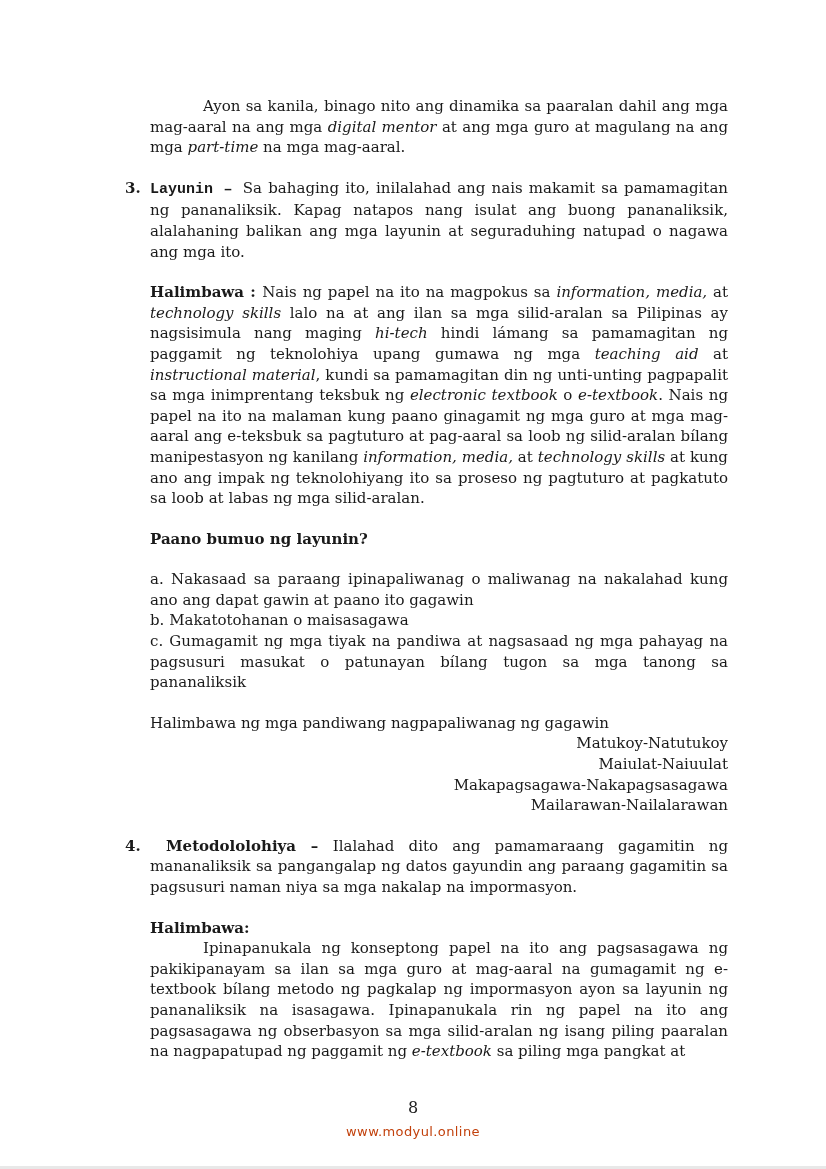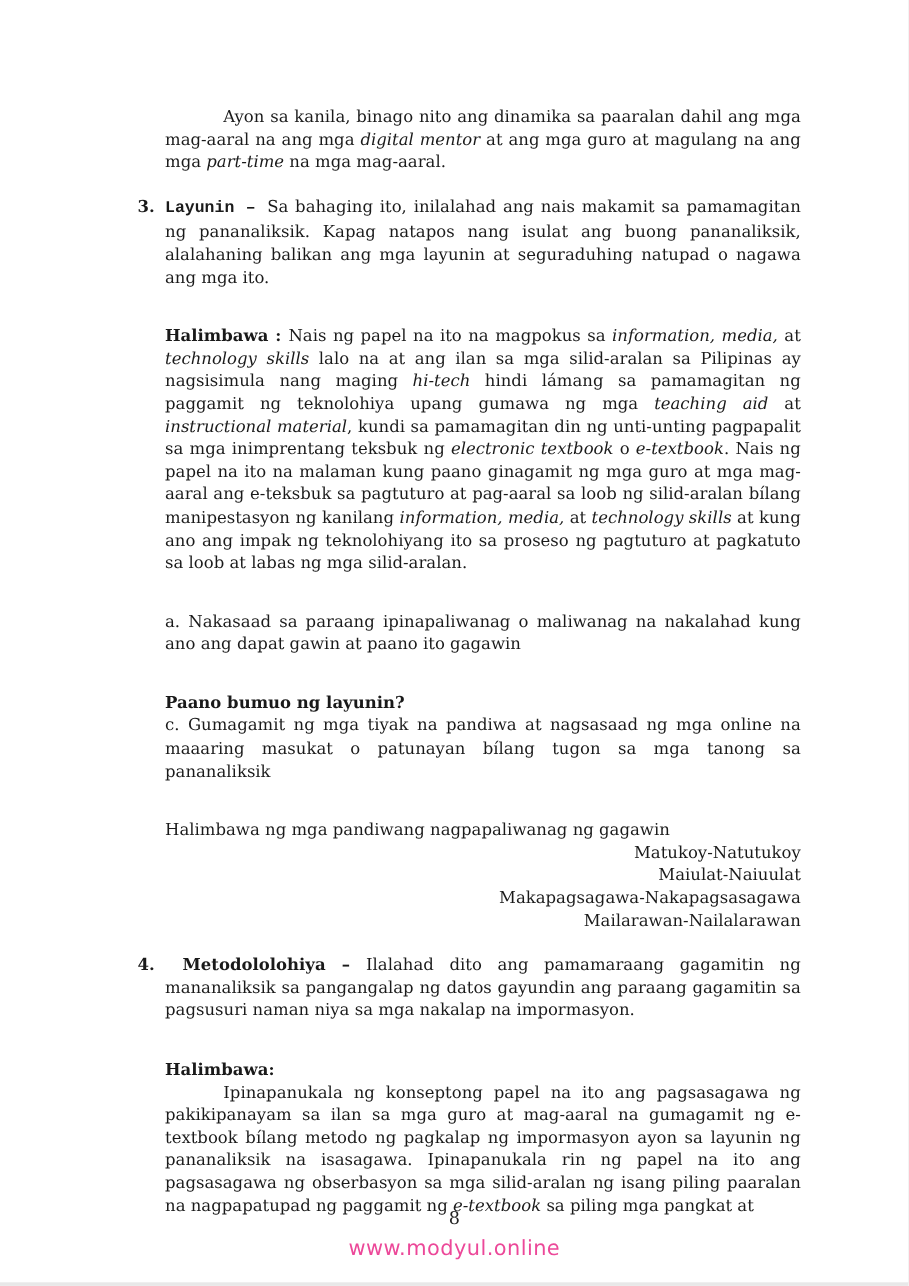--- a/index.html
+++ b/index.html
@@ -18,21 +18,21 @@
     position: absolute;
     top: 96px;
     left: 150px;
     width: 578px;
     font-size: 15px;
     line-height: 20.6px;
     text-align: justify;
   }
   .para { margin: 0; }
   .indent { text-indent: 53px; }
-  .mt1 { margin-top: 33px; }
+  .mt1 { margin-top: 20px; }
   .bold { font-weight: bold; }
   .numbered-item { position: relative; margin-top: 20px; }
   .numbered-item .num {
     position: absolute;
     left: -25px;
     top: 0;
     font-weight: bold;
   }
   .pandiwa { padding-left: 54px; text-align: right; }
   .page-number {
@@ -44,44 +44,45 @@
     font-size: 16px;
     color: #222222;
   }
   .watermark {
     position: absolute;
     top: 1124px;
     left: 0;
     width: 100%;
     text-align: center;
     font-family: "DejaVu Sans", "Liberation Sans", sans-serif;
-    font-size: 19px;
+    font-size: 13px;
     letter-spacing: 0.4px;
-    color: #ec4899;
+    color: #c2410c;
   }
 </style>
 </head>
 <body>
 
 <div class="page">
   <div class="content">
 
     <p class="para indent"><span>Ayon sa kanila, binago nito ang dinamika sa paaralan dahil ang mga mag-aaral na ang mga </span><span style="font-style: italic;">digital mentor</span><span> at ang mga guro at magulang na ang mga </span><span style="font-style: italic;">part-time</span><span> na mga mag-aaral.</span></p>
 
     <div class="numbered-item">
       <span class="num">3.</span>
       <p class="para"><span style="font-weight: bold; font-family: Liberation Mono, monospace;">Layunin – </span><span>Sa bahaging ito, inilalahad ang nais makamit sa pamamagitan ng pananaliksik. Kapag natapos nang isulat ang buong pananaliksik, alalahaning balikan ang mga layunin at seguraduhing natupad o nagawa ang mga ito.</span></p>
     </div>
 
     <p class="para mt1"><span style="font-weight: bold;">Halimbawa : </span><span>Nais ng papel na ito na magpokus sa </span><span style="font-style: italic;">information, media,</span><span> at </span><span style="font-style: italic;">technology skills</span><span> lalo na at ang ilan sa mga silid-aralan sa Pilipinas ay nagsisimula nang maging </span><span style="font-style: italic;">hi-tech</span><span> hindi lámang sa pamamagitan ng paggamit ng teknolohiya upang gumawa ng mga </span><span style="font-style: italic;">teaching aid</span><span> at </span><span style="font-style: italic;">instructional material</span><span>, kundi sa pamamagitan din ng unti-unting pagpapalit sa mga inimprentang teksbuk ng </span><span style="font-style: italic;">electronic textbook</span><span> o </span><span style="font-style: italic;">e-textbook</span><span>. Nais ng papel na ito na malaman kung paano ginagamit ng mga guro at mga mag-aaral ang e-teksbuk sa pagtuturo at pag-aaral sa loob ng silid-aralan bílang manipestasyon ng kanilang </span><span style="font-style: italic;">information, media,</span><span> at </span><span style="font-style: italic;">technology skills</span><span> at kung ano ang impak ng teknolohiyang ito sa proseso ng pagtuturo at pagkatuto sa loob at labas ng mga silid-aralan.</span></p>
 
+    <p class="para mt1 bold">Paano bumuo ng layunin?</p>
+
     <p class="para mt1">a. Nakasaad sa paraang ipinapaliwanag o maliwanag na nakalahad kung ano ang dapat gawin at paano ito gagawin</p>
-
-    <p class="para mt1 bold">Paano bumuo ng layunin?</p>
-    <p class="para">c. Gumagamit ng mga tiyak na pandiwa at nagsasaad ng mga online na maaaring masukat o patunayan bílang tugon sa mga tanong sa pananaliksik</p>
+    <p class="para">b. Makatotohanan o maisasagawa</p>
+    <p class="para">c. Gumagamit ng mga tiyak na pandiwa at nagsasaad ng mga pahayag na pagsusuri masukat o patunayan bílang tugon sa mga tanong sa pananaliksik</p>
 
     <p class="para mt1">Halimbawa ng mga pandiwang nagpapaliwanag ng gagawin</p>
     <p class="para pandiwa">Matukoy-Natutukoy</p>
     <p class="para pandiwa">Maiulat-Naiuulat</p>
     <p class="para pandiwa">Makapagsagawa-Nakapagsasagawa</p>
     <p class="para pandiwa">Mailarawan-Nailalarawan</p>
 
     <div class="numbered-item">
       <span class="num">4.</span>
       <p class="para"><span style="font-weight: bold; margin-left: 16px;">Metodololohiya – </span><span>Ilalahad dito ang pamamaraang gagamitin ng mananaliksik sa pangangalap ng datos gayundin ang paraang gagamitin sa pagsusuri naman niya sa mga nakalap na impormasyon.</span></p>

